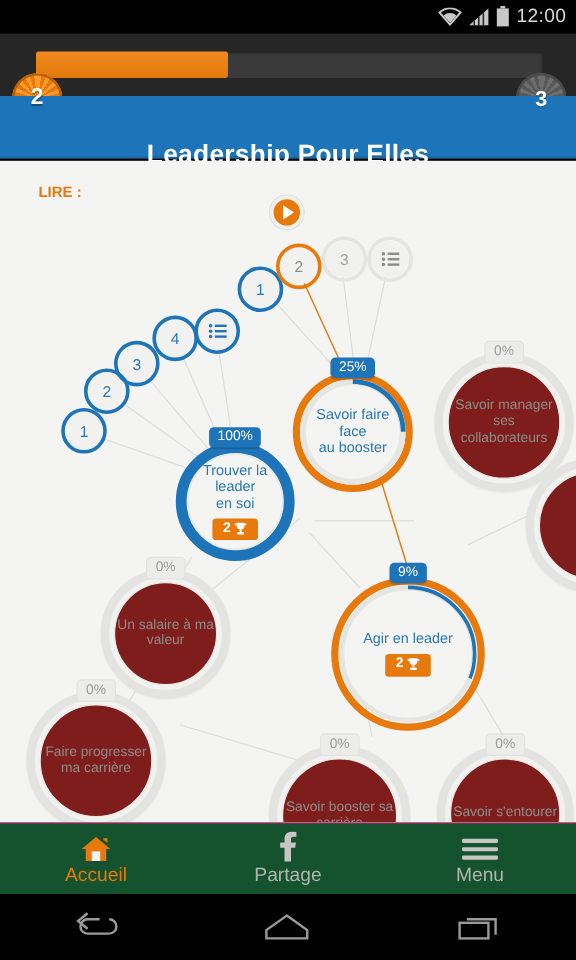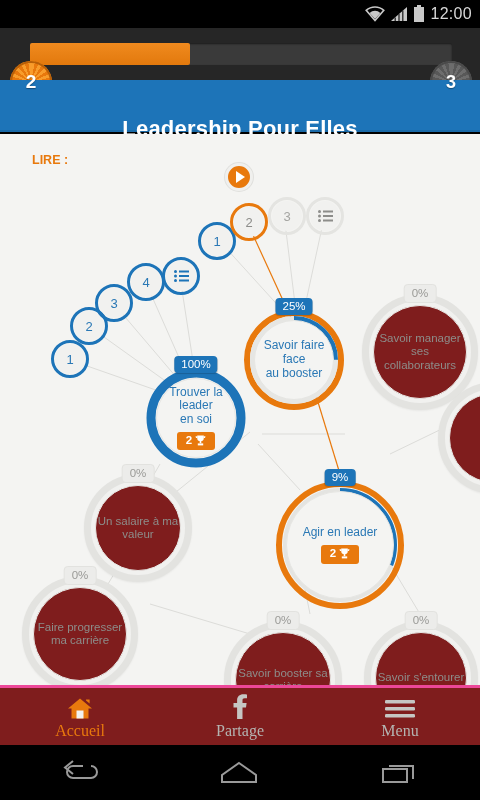--- a/index.html
+++ b/index.html
@@ -152,21 +152,21 @@
   .playbtn .tri {
     width: 0; height: 0; margin-left: 2px;
     border-left: 9px solid #fff;
     border-top: 6px solid transparent;
     border-bottom: 6px solid transparent;
   }
 
   
   .tabbar {
     position: absolute; top: 685px; left: 0; width: 480px; height: 60px;
-    background: #7f1d1d; display: flex; border-top: 3px solid #ec4899; font-family: Liberation Serif, serif;
+    background: #14532d; display: flex; border-top: 1px solid #ec4899;
   }
   .tab {
     flex: 1; display: flex; flex-direction: column;
     align-items: center; justify-content: center; gap: 2px;
   }
   .tab .tlabel { font-size: 16px; color: #b4b4b1; }
   .tab.active .tlabel { color: #e8790d; }
   .tab .ticon { height: 26px; display: flex; align-items: flex-end; }
 
   

